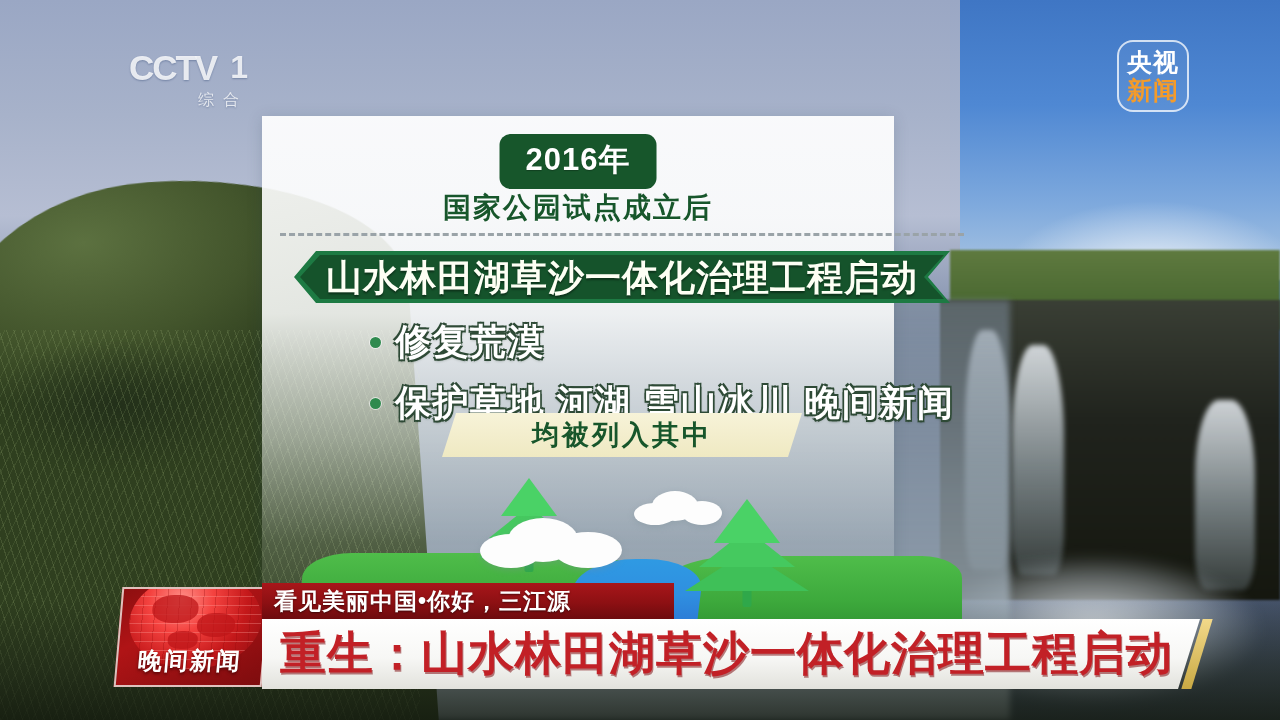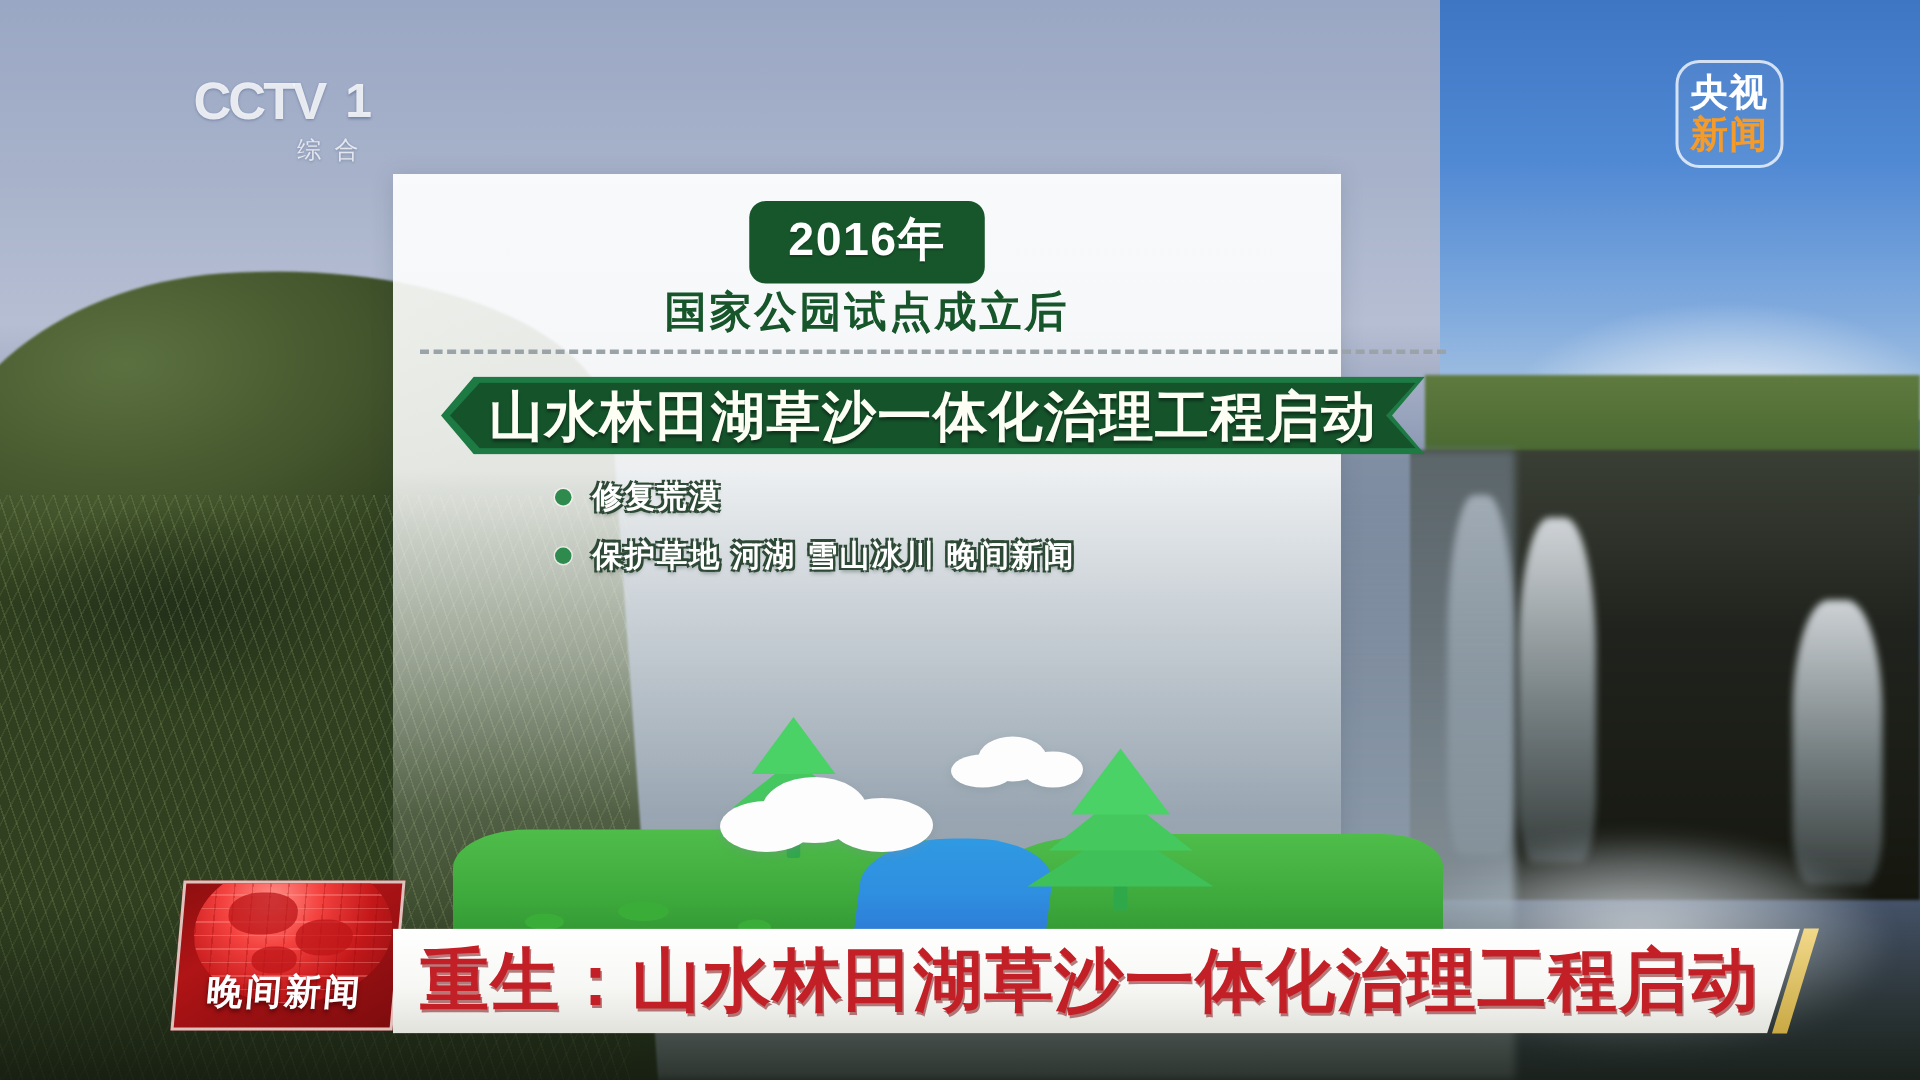--- a/index.html
+++ b/index.html
@@ -181,21 +181,21 @@
   .bullets { position:absolute; left:108px; top:202px; width:600px; }
   .bullet-row {
     display:flex; align-items:center; gap:14px; margin-bottom:12px;
   }
   .dot {
     width:11px; height:11px; border-radius:50%;
     background:#2f8a4e; flex:none;
     box-shadow:0 0 0 1px rgba(255,255,255,.6);
   }
   .bullet-text {
-    font-size:20px; font-weight:700; color:#ffffff; letter-spacing:1.5px;
+    font-size:36px; font-weight:700; color:#ffffff; letter-spacing:1.5px;
     white-space:nowrap;
     text-shadow:
       -1.6px -1.6px 0 #2e4a36, 1.6px -1.6px 0 #2e4a36,
       -1.6px 1.6px 0 #2e4a36, 1.6px 1.6px 0 #2e4a36,
       0 2px 3px rgba(20,40,25,.5);
   }
 
   
   .highlight {
     position:absolute; left:180px; top:297px; width:360px; height:44px;
@@ -355,20 +355,23 @@
       <div class="bullet-row">
         <span class="dot"></span>
         <span class="bullet-text">修复荒漠</span>
       </div>
       <div class="bullet-row">
         <span class="dot"></span>
         <span class="bullet-text">保护草地 河湖 雪山冰川 晚间新闻</span>
       </div>
     </div>
 
+    <div class="highlight">
+      <span class="highlight-text">均被列入其中</span>
+    </div>
 
     <div class="illus">
       <div class="land"></div>
       <div class="land2"></div>
       <div class="river"></div>
       <span class="land-dot" style="left:88px; top:148px; width:26px; height:11px;"></span>
       <span class="land-dot" style="left:150px; top:140px; width:34px; height:13px;"></span>
       <span class="land-dot" style="left:230px; top:152px; width:22px; height:10px;"></span>
 
       <div class="tree" style="left:212px; top:16px; width:110px; height:95px;">
@@ -402,19 +405,22 @@
   <div class="logo-box">
     <div class="logo-globe">
       <span class="globe-lines"></span>
       <span class="globe-land" style="left:22px; top:22px; width:46px; height:28px;"></span>
       <span class="globe-land" style="left:68px; top:40px; width:38px; height:24px;"></span>
       <span class="globe-land" style="left:40px; top:58px; width:30px; height:18px;"></span>
     </div>
     <div class="logo-text">晚间新闻</div>
   </div>
 
+  <div class="sub-bar">
+    <span class="sub-bar-text">看见美丽中国•你好，三江源</span>
+  </div>
 
   <div class="title-bar">
     <span class="title-text">重生：山水林田湖草沙一体化治理工程启动</span>
   </div>
   <div class="title-accent"></div>
 
 </div>
 
 </body></html>

